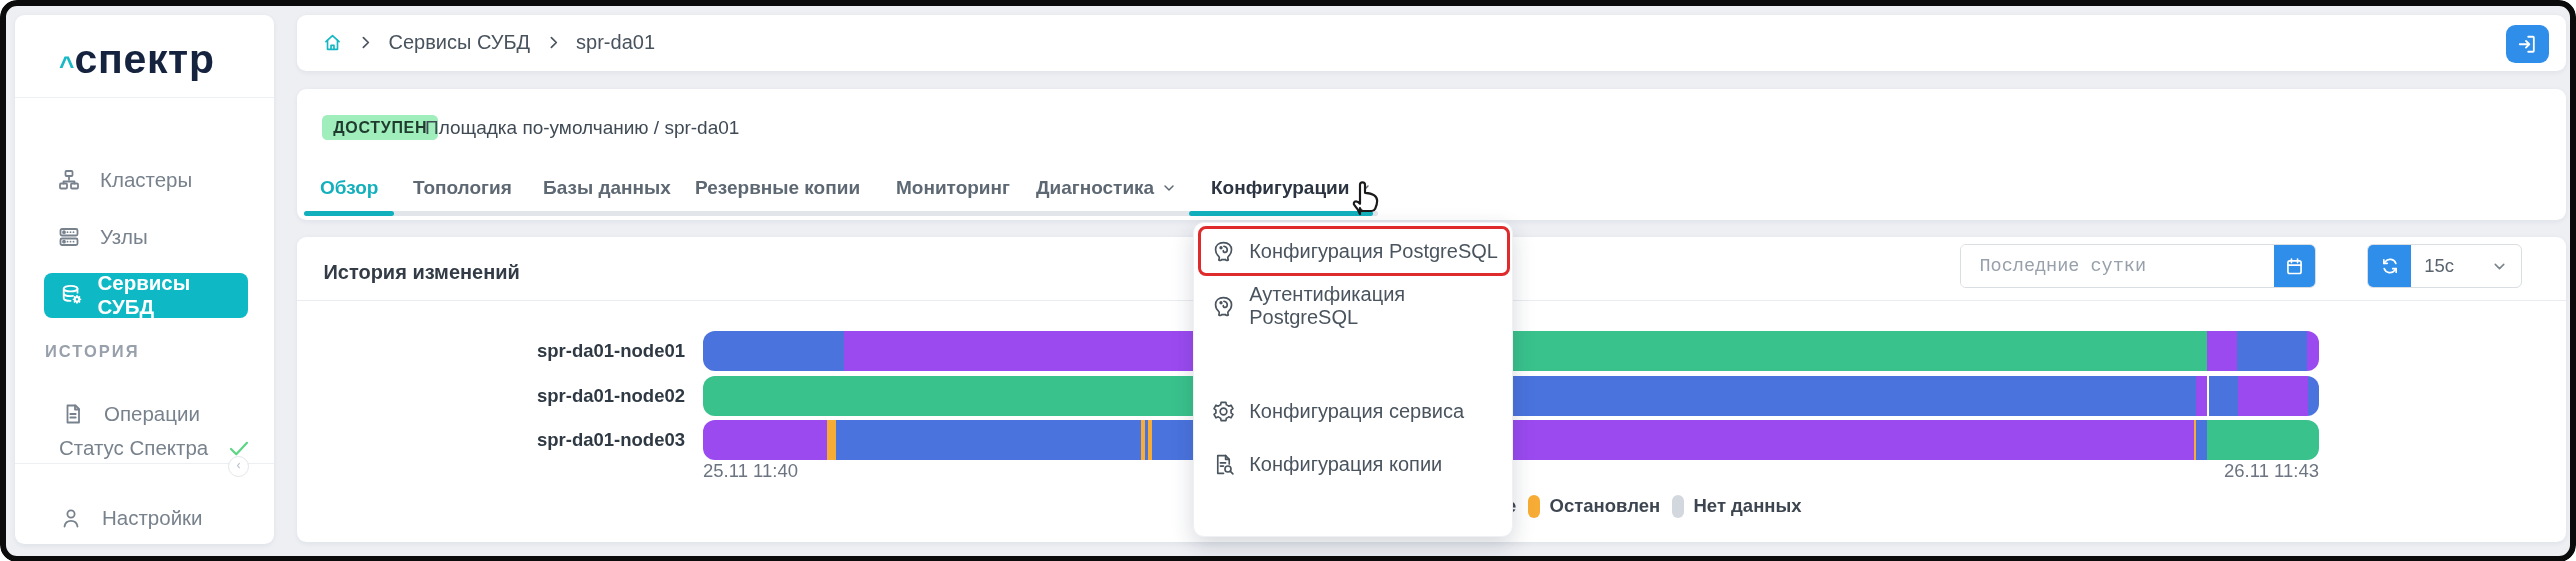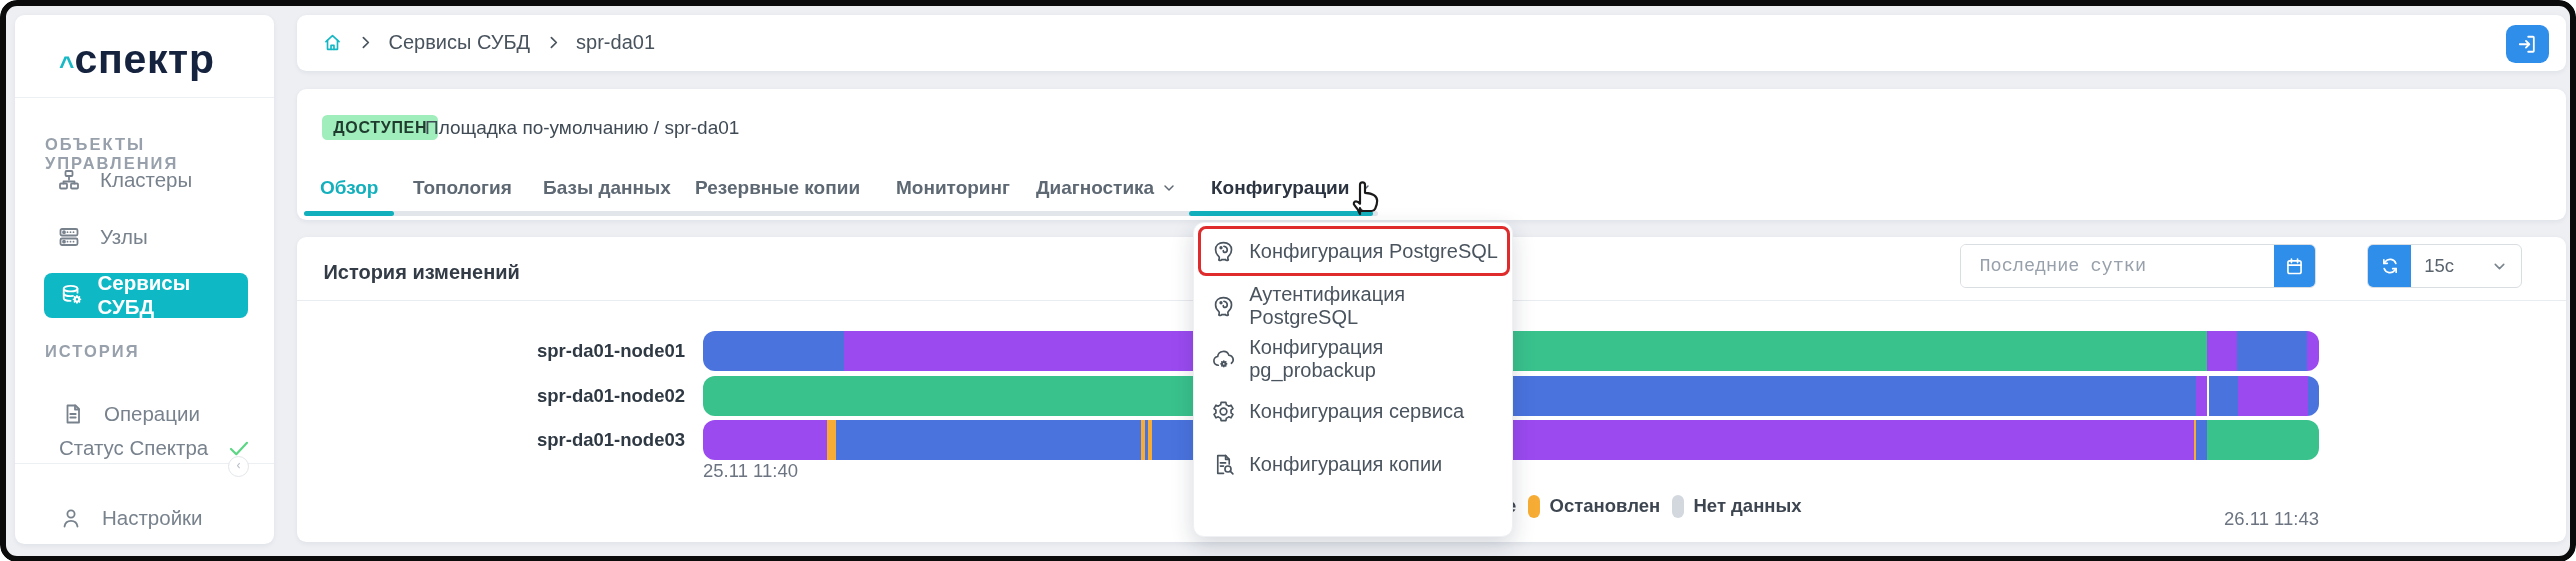--- a/index.html
+++ b/index.html
@@ -60,21 +60,21 @@
   .interval-select svg { width:17px; height:17px; color:#7a848e; }
 
   
   .t-rows { position:absolute; left:233px; top:94px; display:flex; flex-direction:column; gap:4.6px; }
   .trow { display:flex; align-items:center; height:40px; }
   .tlabel { width:155px; text-align:right; font-size:18.5px; font-weight:bold; color:#2f3943; }
   .tbar { width:1616px; height:40px; margin-left:18px; display:flex; border-radius:12px; overflow:hidden; cursor:pointer; }
   .tseg { height:100%; }
   .time-label { position:absolute; top:223px; font-size:18.5px; color:#6b7480; }
   .time-start { left:406px; }
-  .time-end { left:1857px; width:165px; text-align:right;margin-top:48px; }
+  .time-end { left:1857px; width:165px; text-align:right; }
   .legend { position:absolute; left:1209px; top:258px; display:flex; align-items:center; gap:12px; }
   .legend-item { display:flex; align-items:center; gap:9.3px; font-size:18.5px; font-weight:600; color:#3d4650; }
   .legend-marker { width:12px; height:22.5px; border-radius:6px; }
   .legend-fragment { font-size:18.5px; font-weight:600; color:#3d4650; }
 
   
   .menu { position:absolute; left:1193px; top:222px; width:320px; height:315px; background:#fff; border-radius:10.6px; box-shadow:0 8px 22.5px rgba(30,40,60,.18); border:0.7px solid #eef0f3; z-index:120; }
   .menu-item { position:absolute; left:0; width:100%; height:40px; display:flex; align-items:center; gap:13.2px; padding-left:17px; font-size:20px; color:#4a545e; cursor:pointer; }
   .menu-item svg { width:25px; height:25px; flex:none; color:#4a545e; }
   .red-box { position:absolute; left:4px; top:3.3px; width:312px; height:50px; border:3.3px solid #df2b2b; border-radius:8px; pointer-events:none; }
@@ -86,21 +86,20 @@
 
 <div class="screen">
 
   <div class="card sidebar">
     <div class="logo">
       <span class="logo-caret">^</span>
       <span class="logo-text">спектр</span>
     </div>
     <div class="sb-divider" style="top:82px"></div>
 
-    <div class="sb-section" style="top:120px">ОБЪЕКТЫ УПРАВЛЕНИЯ</div>
 
     <div class="sb-item" style="left:42px; top:153px;">
       <svg viewBox="0 0 24 24" fill="none" stroke="currentColor" stroke-width="1.8" stroke-linecap="round" stroke-linejoin="round">
           <rect x="8.5" y="3" width="7" height="5" rx="1"></rect>
           <rect x="3" y="15.5" width="7" height="5" rx="1"></rect>
           <rect x="14" y="15.5" width="7" height="5" rx="1"></rect>
           <path d="M12 8v3.5M6.5 15.5v-2h11v2"></path>
         </svg>
       <span>Кластеры</span>
     </div>
@@ -326,28 +325,20 @@
       <span>Конфигурация PostgreSQL</span>
     </div>
     <div class="menu-item" style="top:63px">
       <svg viewBox="0 0 24 24" fill="none" stroke="currentColor" stroke-width="1.6" stroke-linecap="round" stroke-linejoin="round">
           <path d="M12 3.5c-4.8 0-7.6 3-7.6 6.8 0 2.6 1.2 4.6 2.6 5.8.9.8 1.2 1.9.8 3l-.3 1c1.1.6 2.3.4 3-.5.9.3 2.1.3 3 0 .8.9 2 1.1 3.1.5l-.3-1c-.4-1.1-.1-2.2.8-3 1.4-1.2 2.6-3.2 2.6-5.8 0-3.8-2.9-6.8-7.7-6.8z"></path>
           <circle cx="9.6" cy="8.4" r=".8" fill="currentColor"></circle>
           <path d="M12.4 7c1.9.3 3.2 1.6 3.2 3.4 0 1.5-.9 2.5-2.1 2.5-1 0-1.7-.7-1.7-1.7"></path>
         </svg>
       <span>Аутентификация PostgreSQL</span>
     </div>
-    <div class="menu-item" style="top:116px">
-      <svg viewBox="0 0 24 24" fill="none" stroke="currentColor" stroke-width="1.6" stroke-linecap="round" stroke-linejoin="round">
-          <path d="M7 17.5a4.2 4.2 0 0 1-.6-8.36A5.6 5.6 0 0 1 17.2 7.9 4.3 4.3 0 0 1 19.6 15.6"></path>
-          <circle cx="12.3" cy="16.2" r="1.7"></circle>
-          <path d="M12.3 13.5v1M12.3 17.9v1M9.6 16.2h1M14 16.2h1M10.4 14.3l.7.7M13.5 17.4l.7.7M14.2 14.3l-.7.7M11.1 17.4l-.7.7"></path>
-        </svg>
-      <span>Конфигурация pg_probackup</span>
-    </div>
     <div class="menu-item" style="top:168px">
       <svg viewBox="0 0 24 24" fill="none" stroke="currentColor" stroke-width="1.6" stroke-linecap="round" stroke-linejoin="round">
           <circle cx="12" cy="12" r="3.2"></circle>
           <path d="M19.2 13.3c.07-.42.1-.86.1-1.3s-.03-.88-.1-1.3l1.9-1.45-1.9-3.3-2.2.95a7.2 7.2 0 0 0-2.25-1.3L14.3 3.2h-4.6l-.45 2.4c-.82.3-1.58.74-2.25 1.3l-2.2-.95-1.9 3.3L4.8 10.7c-.07.42-.1.86-.1 1.3s.03.88.1 1.3l-1.9 1.45 1.9 3.3 2.2-.95c.67.56 1.43 1 2.25 1.3l.45 2.4h4.6l.45-2.4a7.2 7.2 0 0 0 2.25-1.3l2.2.95 1.9-3.3z"></path>
         </svg>
       <span>Конфигурация сервиса</span>
     </div>
     <div class="menu-item" style="top:221px">
       <svg viewBox="0 0 24 24" fill="none" stroke="currentColor" stroke-width="1.6" stroke-linecap="round" stroke-linejoin="round">
           <path d="M14 3.5H6.5v17h5.5"></path>

